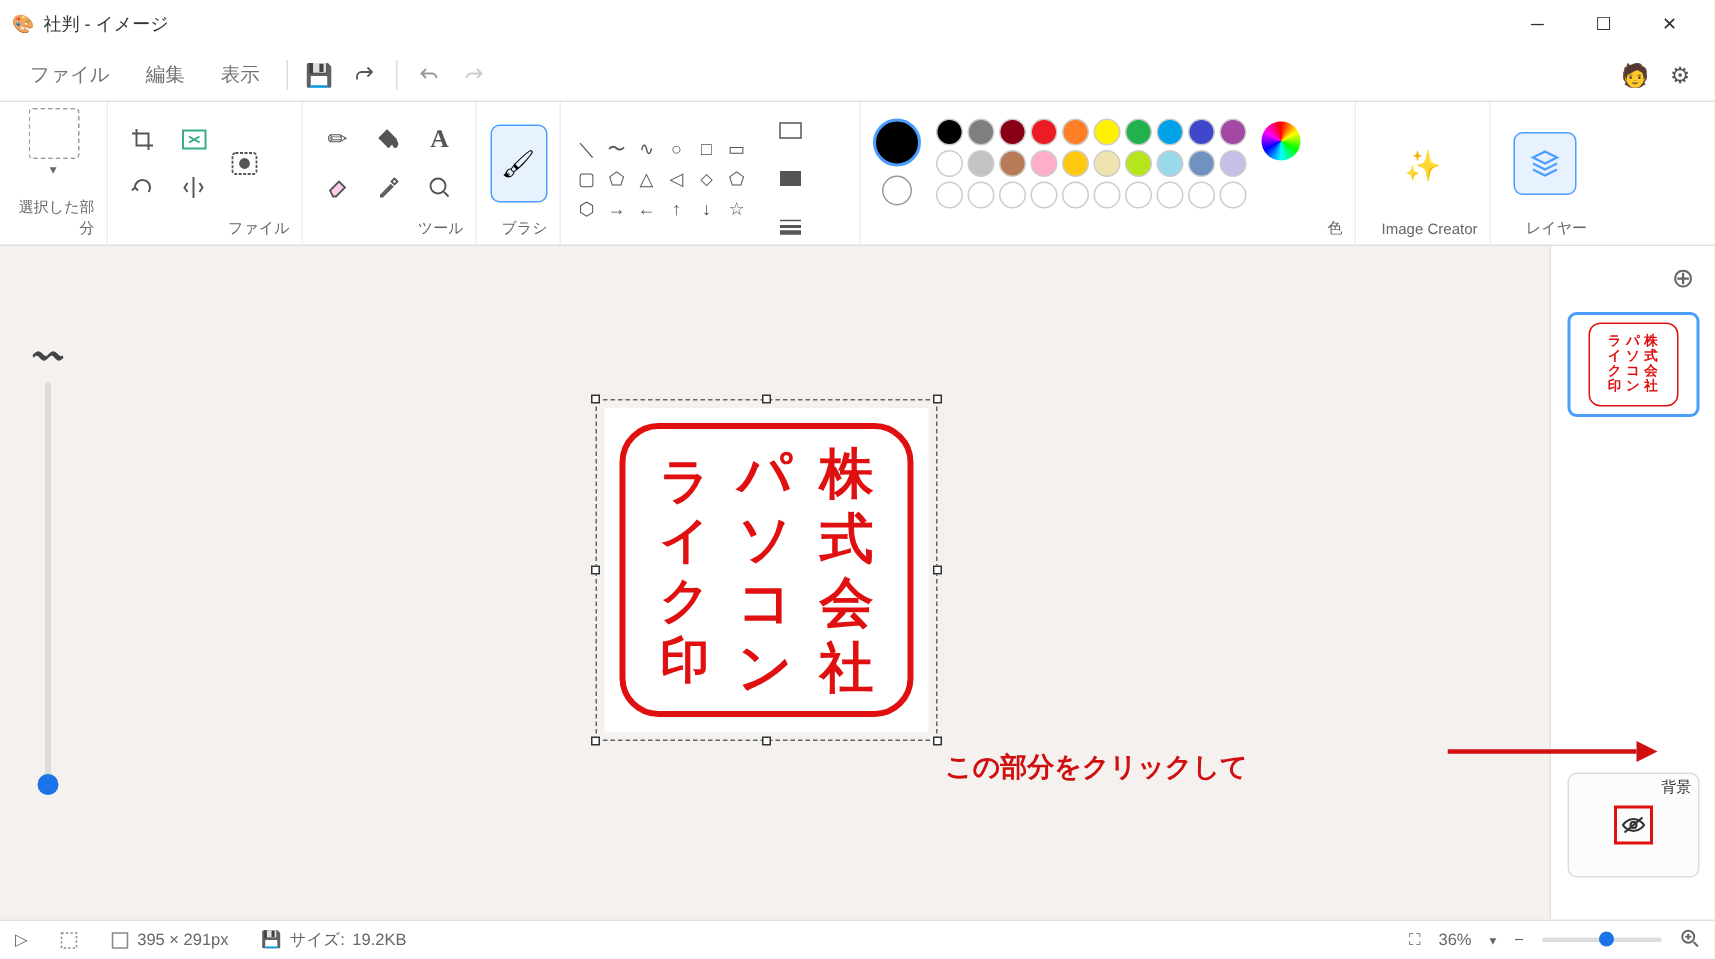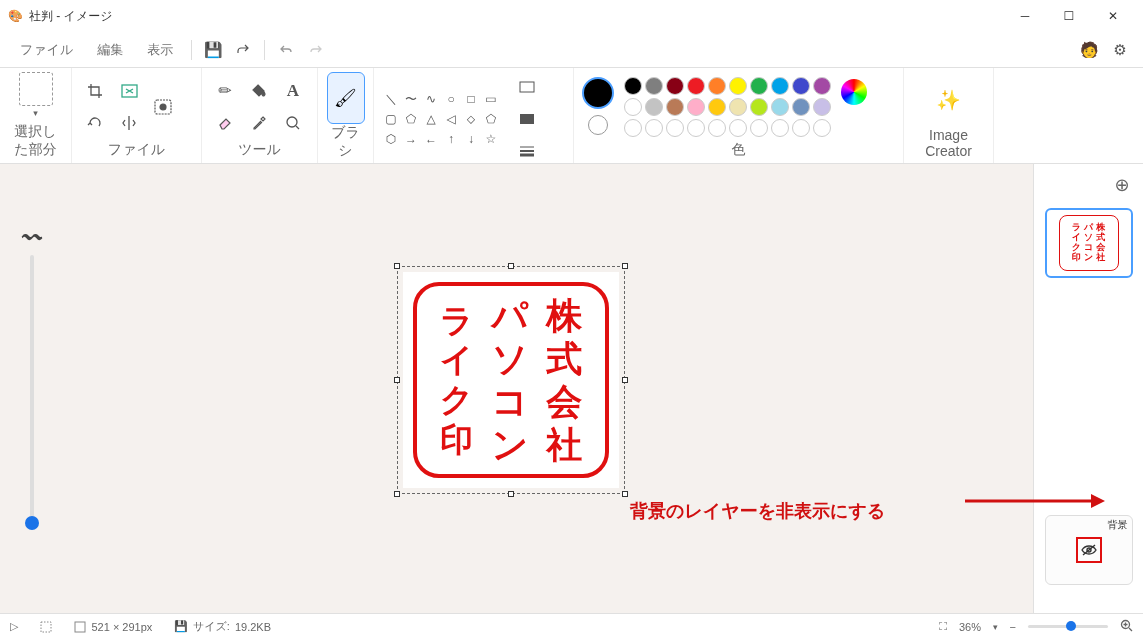--- a/index.html
+++ b/index.html
@@ -9,21 +9,21 @@
 .title-right { display: flex; }
 .win-btn { width: 44px; height: 32px; display: flex; align-items: center; justify-content: center; font-size: 12px; color: #333; }
 .menubar { height: 36px; background: #fff; display: flex; align-items: center; padding: 0 8px; gap: 0; border-bottom: 1px solid #e0e0e0; justify-content: space-between; }
 .menu-left { display: flex; align-items: center; }
 .menu-item { padding: 6px 12px; font-size: 13px; color: #737373; }
 .menu-divider { width: 1px; height: 20px; background: #ddd; margin: 0 6px; }
 .menu-icon { width: 30px; height: 30px; display: flex; align-items: center; justify-content: center; color: #555; font-size: 15px; }
 .ribbon { height: 96px; background: #fff; display: flex; border-bottom: 1px solid #e0e0e0; }
 .ribbon-group { display: flex; flex-direction: column; padding: 4px 8px 2px 8px; border-right: 1px solid #eee; position: relative; }
 .ribbon-group-body { flex: 1; display: flex; align-items: center; gap: 4px; }
-.ribbon-group-label { font-size: 14px; color: #666; text-align: center; padding-bottom: 2px; }
+.ribbon-group-label { font-size: 10px; color: #666; text-align: right; padding-bottom: 2px; }
 .ribbon-btn { width: 30px; height: 30px; display: flex; align-items: center; justify-content: center; color: #555; border-radius: 3px; }
 .ribbon-col { display: flex; flex-direction: column; gap: 2px; }
 .select-btn { width: 34px; height: 34px; border: 1.5px dashed #999; border-radius: 3px; }
 .brush-btn { width: 38px; height: 52px; border: 1px solid #4a9eff; border-radius: 6px; background: #e8f2ff; display: flex; align-items: center; justify-content: center; font-size: 18px; }
 .shapes-grid { display: grid; grid-template-columns: repeat(6, 18px); grid-auto-rows: 18px; gap: 2px; }
 .shape-cell { width: 18px; height: 18px; display: flex; align-items: center; justify-content: center; color: #555; font-size: 12px; }
 .colors-area { display: flex; align-items: flex-start; gap: 10px; }
 .current-color { width: 32px; height: 32px; border-radius: 50%; border: 2px solid #4a9eff; background: #000; }
 .palette { display: grid; grid-template-columns: repeat(10, 18px); grid-auto-rows: 18px; gap: 3px; }
 .swatch { width: 18px; height: 18px; border-radius: 50%; border: 1px solid #ccc; }
@@ -292,20 +292,31 @@
     <div class="ribbon-group-label">色</div>
   </div>
 
   <div class="ribbon-group" style="width:90px">
     <div class="ribbon-group-body" style="justify-content:center">
       <div class="big-btn">✨</div>
     </div>
     <div class="ribbon-group-label">Image Creator</div>
   </div>
 
+  <div class="ribbon-group" style="width:72px;border-right:none">
+    <div class="ribbon-group-body" style="justify-content:center">
+      <div class="layers-btn">
+        <svg width="22" height="22" viewBox="0 0 22 22" stroke="#4a9eff" fill="none" stroke-width="1.5">
+            <path d="M11 3l8 4-8 4-8-4z"></path>
+            <path d="M3 11l8 4 8-4M3 15l8 4 8-4"></path>
+          </svg>
+      </div>
+    </div>
+    <div class="ribbon-group-label">レイヤー</div>
+  </div>
 </div>
 
 <div class="canvas-area">
   <div class="brush-size-slider">
     <div class="brush-stroke-preview">〰</div>
     <div class="slider-track">
         <div class="slider-thumb"></div>
       </div>
   </div>
 
@@ -375,40 +386,40 @@
       <svg width="18" height="14" viewBox="0 0 18 14" stroke="#333" fill="none" stroke-width="1.4">
           <path d="M2 7s2.5-4 7-4 7 4 7 4-2.5 4-7 4-7-4-7-4z"></path>
           <circle cx="9" cy="7" r="2"></circle>
           <line x1="3" y1="12" x2="15" y2="2"></line>
         </svg>
     </div>
   </div>
 </div>
 
 <div class="annotation-text">
-  <div>背景のレイヤーを非表示にする</div>
+  <div>この部分をクリックして</div>
 </div>
 
 <svg class="arrow" width="140" height="24">
   <line x1="0" y1="12" x2="126" y2="12" stroke="#d01010" stroke-width="3"></line>
   <polygon points="126,5 140,12 126,19" fill="#d01010"></polygon>
 </svg>
 
 <div class="statusbar">
   <div class="status-item">▷</div>
   <div class="status-item">
       <svg width="12" height="12" viewBox="0 0 12 12" stroke="#888" fill="none" stroke-dasharray="1.5 1.5">
         <rect x="1" y="1" width="10" height="10"></rect>
       </svg>
     </div>
   <div class="status-item">
     <svg width="12" height="12" viewBox="0 0 12 12" stroke="#888" fill="none">
         <rect x="1" y="1" width="10" height="10"></rect>
       </svg>
-    <span>521 × 291px</span>
+    <span>395 × 291px</span>
   </div>
   <div class="status-item">
     💾 <span>サイズ:</span> <span>19.2KB</span>
   </div>
   <div class="status-right">
     <span>⛶</span>
     <span>36%</span>
     <span style="font-size:9px">▾</span>
     <span>−</span>
     <div class="zoom-slider">

